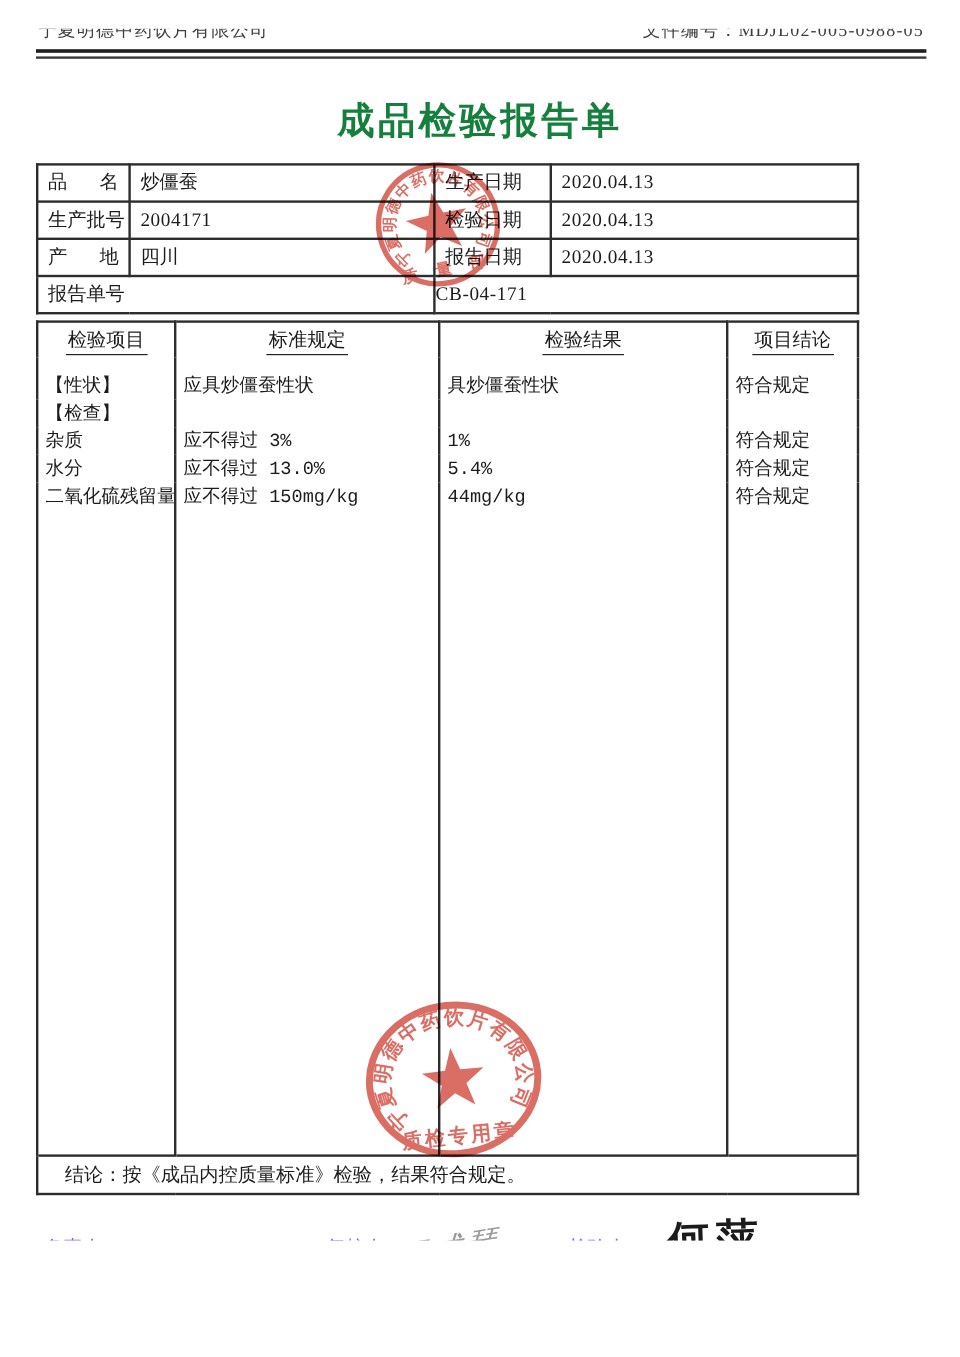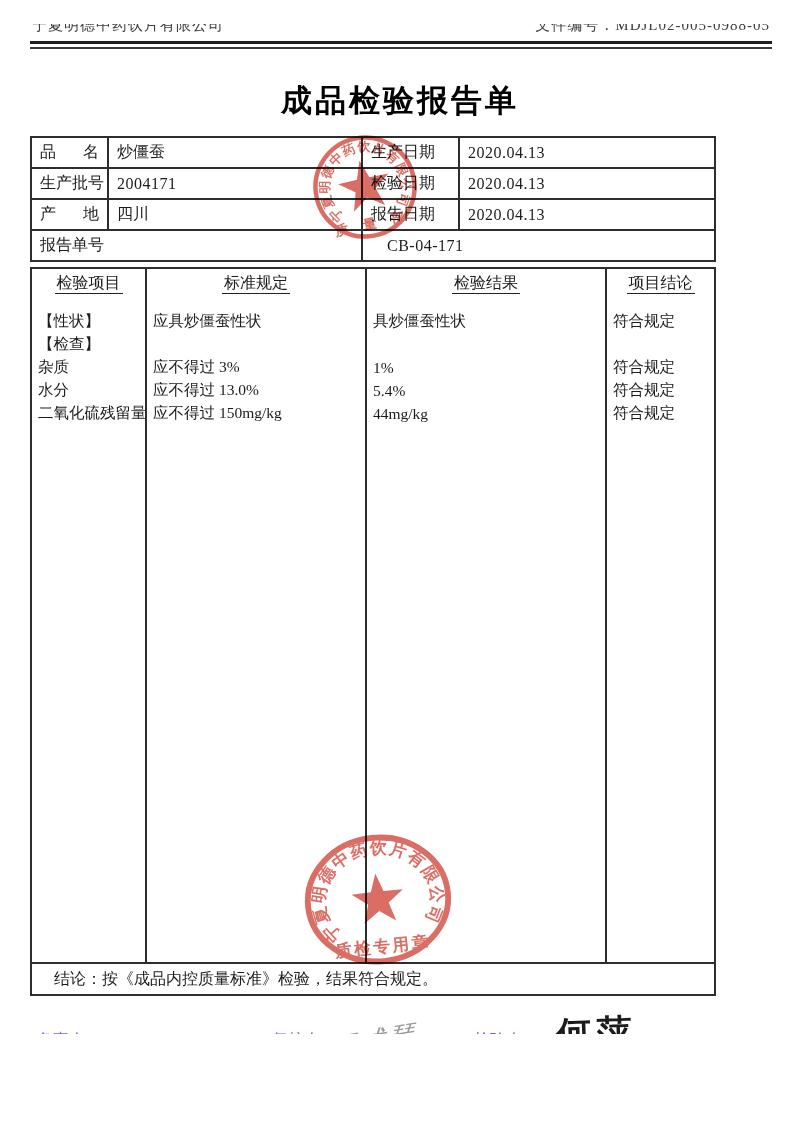--- a/index.html
+++ b/index.html
@@ -8,32 +8,32 @@
   .page { position:relative; width:800px; height:1034px; background:#fff; overflow:hidden; margin:0 auto; }
 
   
   .letterhead-clip { position:absolute; left:32px; right:30px; top:24px; height:13px; overflow:hidden; }
   .letterhead-row { position:relative; top:-8px; display:flex; justify-content:space-between;
                     font-size:15px; color:#3d3d3d; letter-spacing:1px; white-space:nowrap; }
   .rule1 { position:absolute; left:30px; right:28px; top:41px; height:3px; background:#1f1f1f; }
   .rule2 { position:absolute; left:30px; right:28px; top:47px; height:2px; background:#3a3a3a; }
 
   .title { position:absolute; left:0; right:0; top:80px; text-align:center;
-           font-size:31px; font-weight:600; letter-spacing:3px; color:#000000; }
+           font-size:31px; font-weight:600; letter-spacing:3px; color:#15803d; }
 
   table { border-collapse:collapse; table-layout:fixed; }
   td { border:2px solid #2d2d2d; font-size:16px; overflow:hidden; }
 
   .info-table { position:absolute; left:30px; top:136px; width:684px; }
   .info-table td { height:31px; padding:0 8px; white-space:nowrap; }
   td.jlabel { text-align:justify; text-align-last:justify; }
   td.plain { text-align:left; }
   .mono-num { letter-spacing:0.5px; }
 
-  .insp-table { position:absolute; left:30px; top:267px; width:684px; }
+  .insp-table { position:absolute; left:30px; top:267px; width:684px;font-family:Liberation Mono, monospace; }
   .insp-table td { padding:0 6px; }
   .insp-table tr.hrow td { height:30px; text-align:center; vertical-align:middle; border-bottom:none; }
   .insp-table tr.hrow .hd { border-bottom:1.5px solid #222; padding:0 2px 2px 2px; }
   .insp-table tr.crow td { height:23px; border-top:none; border-bottom:none; vertical-align:middle;
                            font-size:15.5px; white-space:nowrap; }
   .insp-table tr.gap td { height:12px; border-top:none; border-bottom:none; }
   .insp-table tr.filler td { height:538px; border-top:none; border-bottom:none; }
   .insp-table tr.concl td { height:32px; vertical-align:middle; padding-left:22px; font-size:16px; }
 
   .sig-area { position:absolute; left:0; top:1022px; width:800px; height:80px; }
@@ -88,21 +88,21 @@
       <td class="plain mono-num">2020.04.13</td>
     </tr>
     <tr>
       <td class="jlabel">产地</td>
       <td class="plain">四川</td>
       <td class="plain">报告日期</td>
       <td class="plain mono-num">2020.04.13</td>
     </tr>
     <tr>
       <td class="plain" colspan="2">报告单号</td>
-      <td class="plain mono-num" colspan="2" style="padding-left:24px">CB-04-171</td>
+      <td class="plain mono-num" colspan="2" style="padding-left:0">CB-04-171</td>
     </tr>
   </tbody>
     </table>
 
   <table class="insp-table">
     <colgroup>
         <col style="width:115px">
         <col style="width:220px">
         <col style="width:240px">
         <col style="width:109px">

